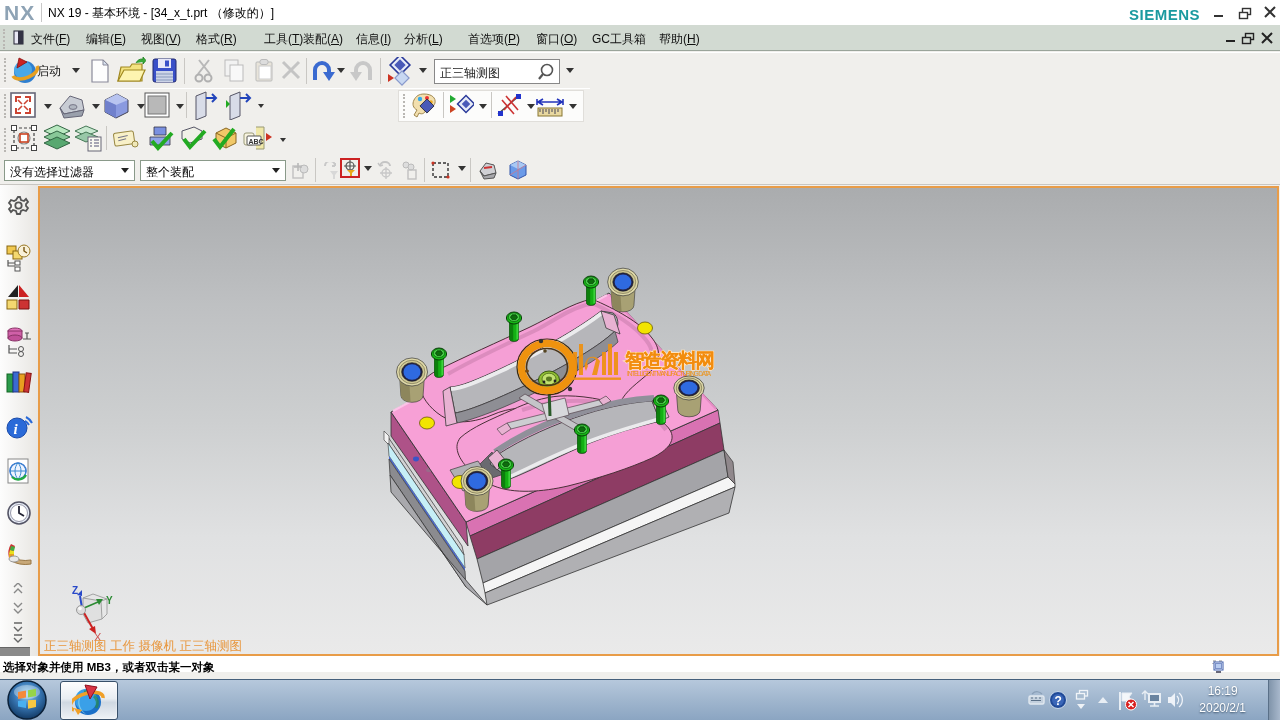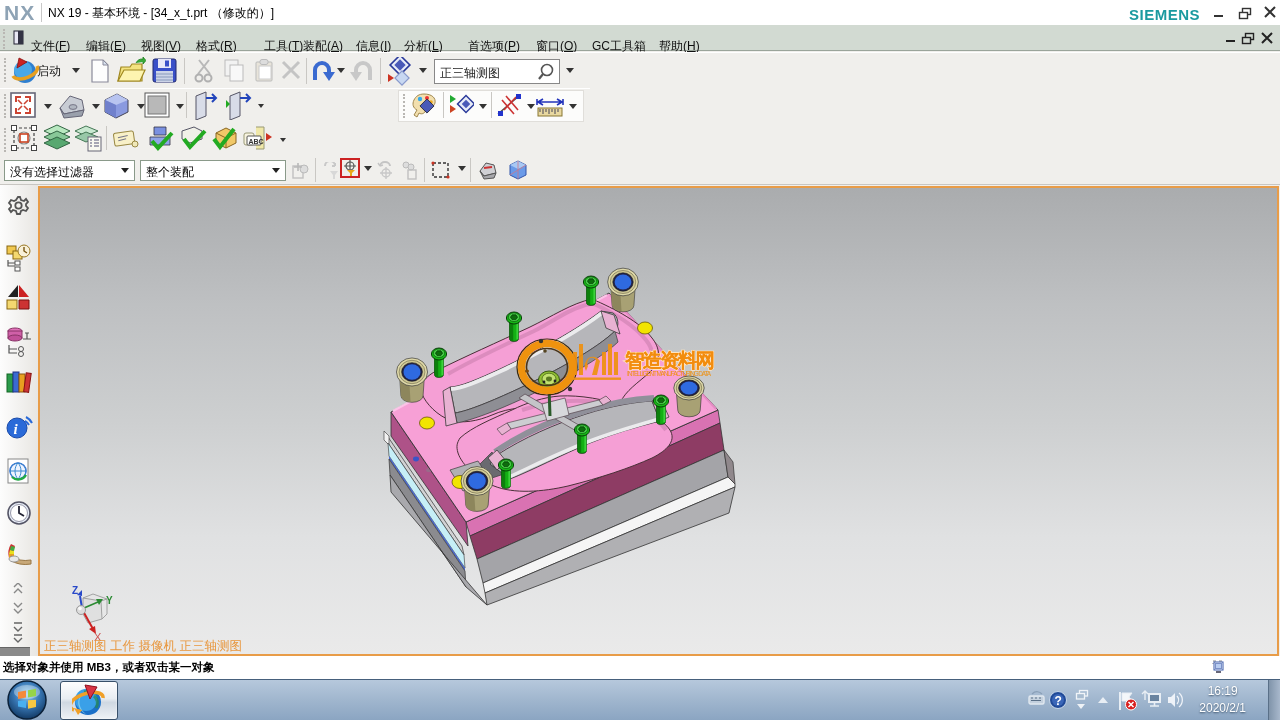--- a/index.html
+++ b/index.html
@@ -7,34 +7,34 @@
 #root { position:absolute; top:0; left:0; width:1280px; height:720px; background:#f0efec; }
 .abs { position:absolute; }
 
 #titlebar { top:0; left:0; width:1280px; height:25px; background:#ffffff; }
 #nxlogo { left:4px; top:1px; font-weight:bold; font-size:21px; color:#8ea3b5; letter-spacing:1px; }
 #titlesep { left:41px; top:3px; width:1px; height:19px; background:#c8c8c8; }
 #titletext { left:48px; top:5px; font-size:12px; color:#000; }
 #siemens { left:1129px; top:6px; font-weight:bold; font-size:15px; color:#1b9aa0; letter-spacing:0.5px; }
 
 #menubar { top:25px; left:0; width:1280px; height:26px; background:#d2dad2; border-bottom:1px solid #9aa49a; }
-.menuitem { position:absolute; top:6px; font-size:12px; color:#111;margin-top:7px; }
+.menuitem { position:absolute; top:6px; font-size:12px; color:#111; }
 
 #toolzone { top:52px; left:0; width:1280px; height:133px; background:#f0efec; }
 .sep { position:absolute; width:1px; background:#c9c7c3; }
 .grip { position:absolute; width:4px; border-left:2px dotted #b9b7b3; }
 .dd { position:absolute; width:0; height:0; border-left:4px solid transparent; border-right:4px solid transparent; border-top:5px solid #333; }
 
 .combo { position:absolute; height:21px; background:#fff; border:1px solid #8a9a8a; font-size:12px; color:#000; padding:3px 4px 0 5px; }
 .combo .arr { position:absolute; right:5px; top:7px; width:0; height:0; border-left:4px solid transparent; border-right:4px solid transparent; border-top:5px solid #222; }
 
 #mainarea { top:185px; left:0; width:1280px; height:471px; background:#f0efec; }
 #sidebar { position:absolute; top:0; left:0; width:38px; height:471px; background:linear-gradient(90deg,#fdfdfd,#e8e6e2); }
 #viewport { position:absolute; top:1px; left:38px; width:1241px; height:470px; border:2px solid #e89c48; background:linear-gradient(180deg,#aaacae 0%, #bec0c2 25%, #cdcfd0 50%, #e0e1e2 75%, #eaeaea 100%);padding-left:46px; }
-#statusbar { top:656px; left:0; width:1280px; height:23px; background:#ffffff; font-size:11.5px; font-weight:bold; color:#000; }
+#statusbar { top:656px; left:0; width:1280px; height:16px; background:#ffffff; font-size:11.5px; font-weight:bold; color:#000; }
 
 #taskbar { top:679px; left:0; width:1280px; height:41px; background:linear-gradient(180deg,#b6c8dc 0%, #a0b6ce 50%, #8ba5c2 100%); border-top:1px solid #46607c; }
 #clock { right:34px; top:3px; color:#fff; font-size:12px; text-align:center; line-height:17px; text-shadow:0 1px 2px #3a5068; }
 #showdesk { right:0; top:0; width:12px; height:41px; background:linear-gradient(90deg,#8094aa,#a8b8cc); border-left:1px solid #5a7088; }
 </style>
 </head>
 <body>
 <div id="root">
 
   <div class="abs" id="titlebar">

